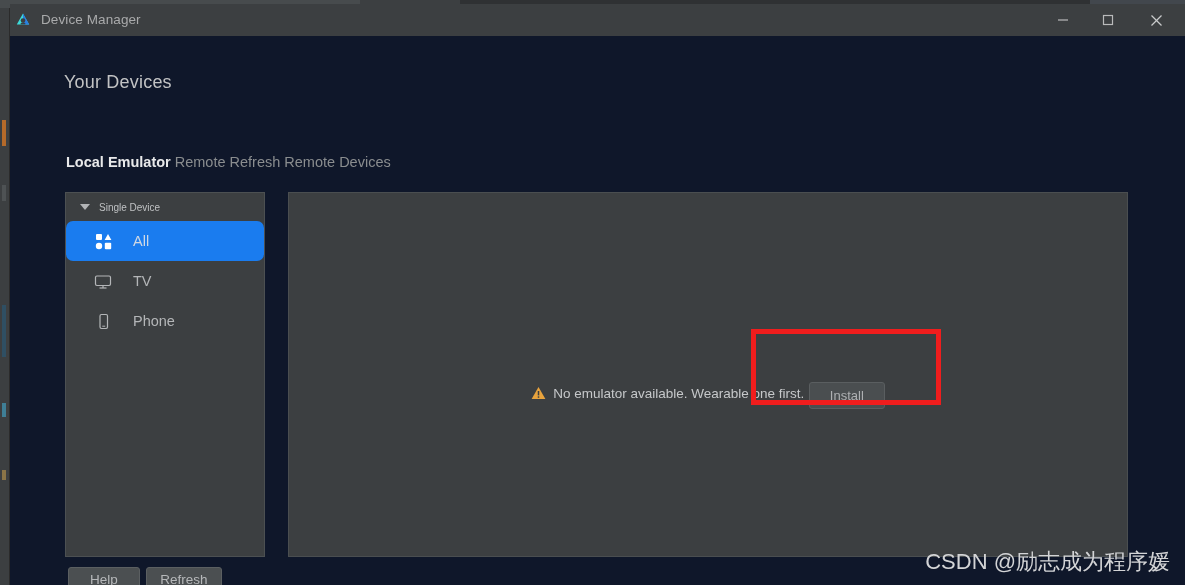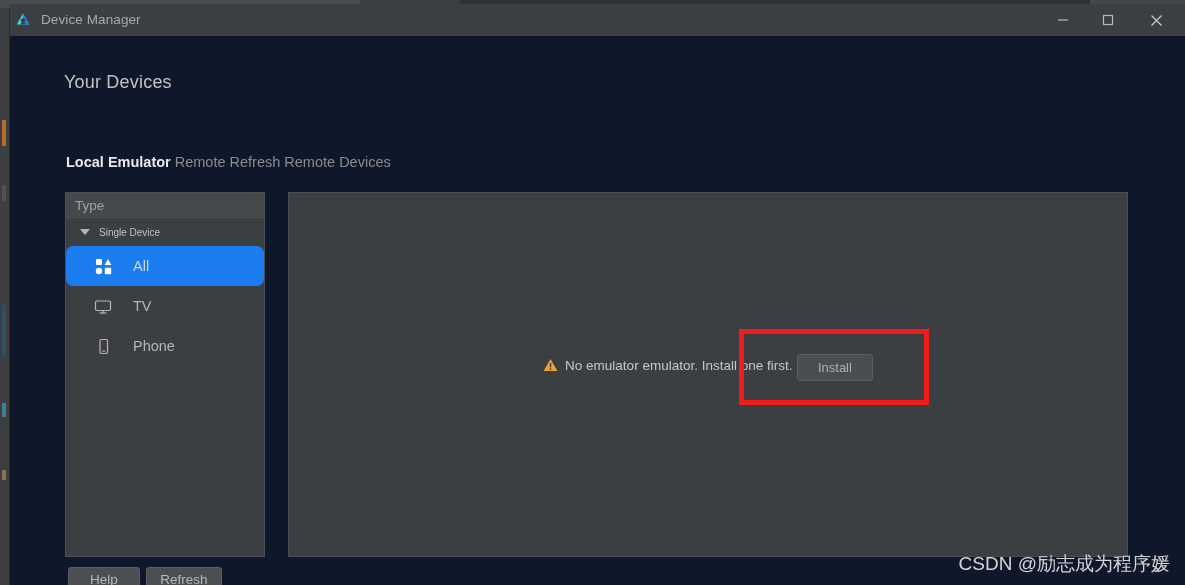--- a/index.html
+++ b/index.html
@@ -238,38 +238,39 @@
   }
   #install-button {
     width: 74px;
     padding: 5px 0;
     background: #4a4e50;
     border: 1px solid #5a5e60;
     border-radius: 3px;
     color: #aeb0b2;
     font-size: 13px;
     text-align: center;
+    margin-top: 28px;
   }
   #highlight-box {
     position: absolute;
     left: -58px;
     top: -25px;
     width: 190px;
     height: 76px;
     border: 5px solid #f01d1d;
     box-sizing: border-box;
     pointer-events: none;
   }
 
   
   #watermark {
     position: absolute;
     right: 15px;
     bottom: 8px;
-    font-size: 19px;
+    font-size: 22px;
     color: #d3d4d6;
     font-family: "Liberation Sans", "DejaVu Sans", sans-serif;
     white-space: nowrap;
   }
 </style>
 </head>
 <body>
 
 <div id="bg-strip-left">
   <div class="fleck" style="top:120px;height:26px;background:#b46a2a;"></div>
@@ -320,23 +321,20 @@
 
     <div id="page-title">Your Devices</div>
 
     <div id="tabs">
       <div class="tab active">Local Emulator</div>
       <div class="tab">Remote Refresh</div>
       <div class="tab">Remote Devices</div>
     </div>
 
     <div id="sidebar-panel">
-      <div id="sidebar-header">
-        <span>Type</span>
-      </div>
 
       <div class="group-row">
         <span class="twisty"></span>
         <span class="grp-label">Single Device</span>
       </div>
 
       <div class="dev-row selected">
         <span class="dev-icon">
           <svg width="17" height="17" viewBox="0 0 17 17">
             <rect x="1" y="1" width="6" height="6" rx="1" fill="#ffffff"></rect>
@@ -374,21 +372,21 @@
     <div id="main-panel">
       <div id="empty-state">
         <div id="empty-message">
           <span>
             <svg width="15" height="14" viewBox="0 0 15 14" style="display:block">
               <path d="M7.5 1 L14.4 13 L0.6 13 Z" fill="#e8a33d"></path>
               <rect x="6.75" y="5" width="1.5" height="4.4" fill="#3c3f41"></rect>
               <rect x="6.75" y="10.3" width="1.5" height="1.5" fill="#3c3f41"></rect>
             </svg>
           </span>
-          <span>No emulator emulator. Install one first.</span>
+          <span>No emulator available. Wearable one first.</span>
         </div>
         <div id="install-wrap">
           <div id="highlight-box"></div>
           <div id="install-button">Install</div>
         </div>
       </div>
     </div>
 
     <div id="bottom-buttons">
       <div class="btn" id="btn-help">Help</div>

